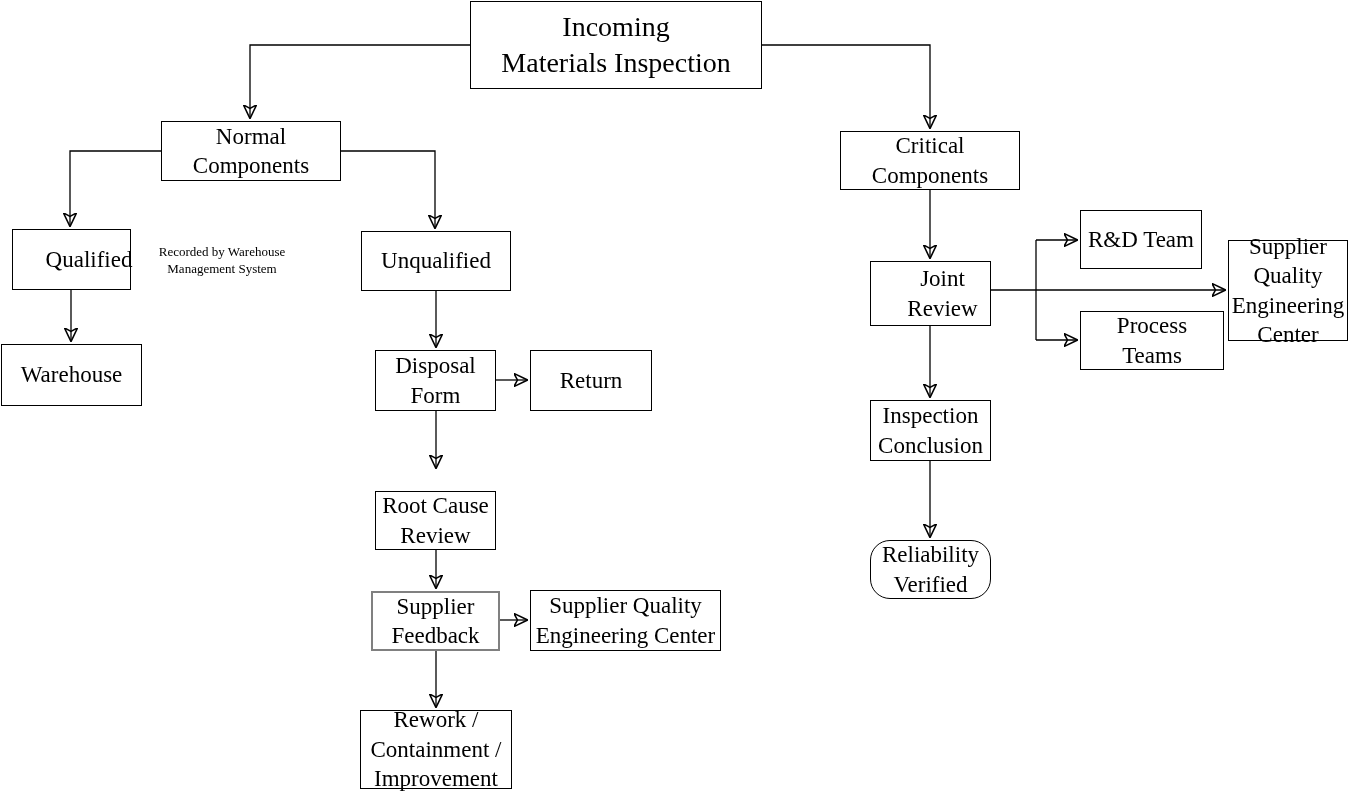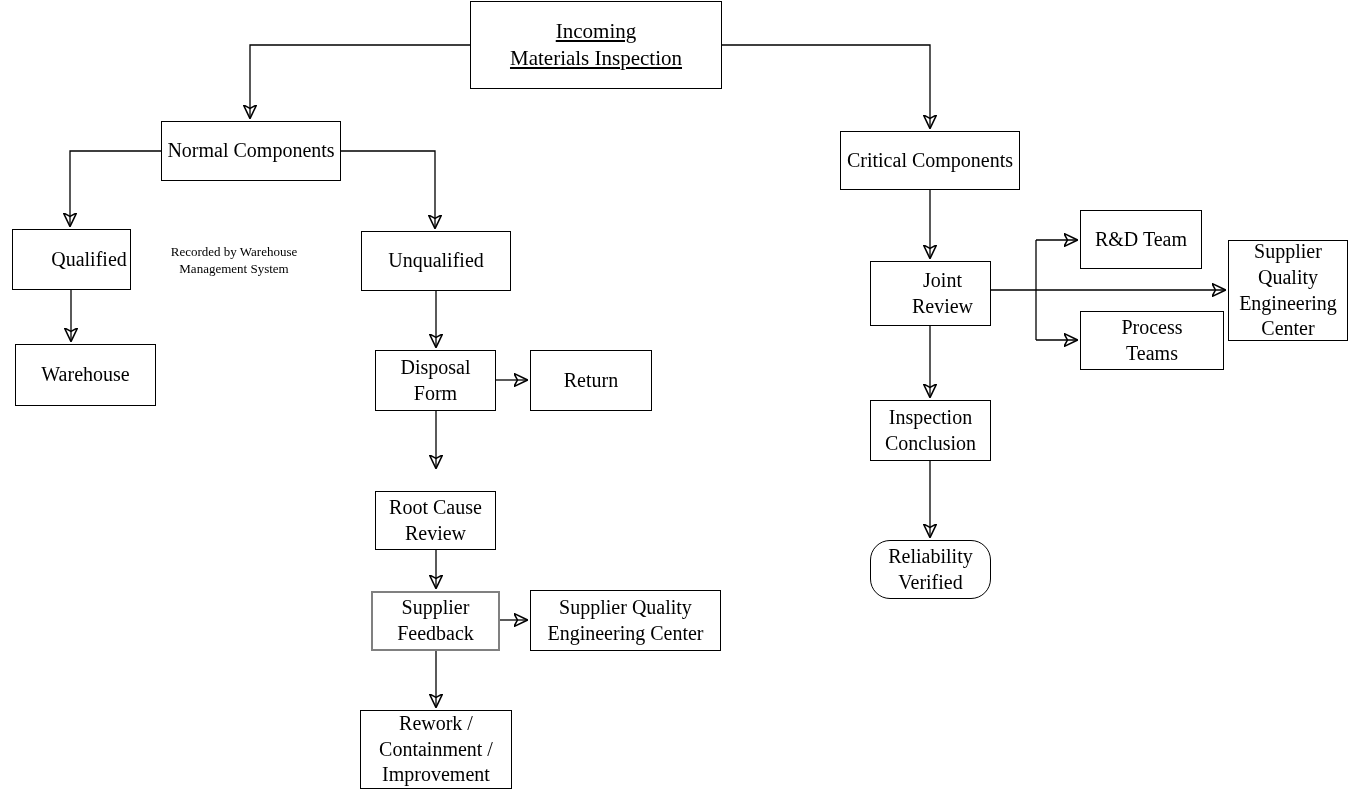--- a/index.html
+++ b/index.html
@@ -25,42 +25,41 @@
   }
   .node {
     position: absolute;
     box-sizing: border-box;
     border: 1px solid #000000;
     background: #ffffff;
     display: flex;
     align-items: center;
     justify-content: center;
     text-align: center;
-    font-size: 20px;
+    font-size: 23px;
     line-height: 1.28;
     white-space: pre-line;
     z-index: 1;
   }
   .node.selected {
     border: 2px solid #808080;
   }
   .annotation {
     position: absolute;
     text-align: center;
     font-size: 13px;
     line-height: 1.3;
     white-space: pre-line;
     z-index: 1;
-    margin-left: 12px;
   }
   
-  .n-incoming      { left: 470px; top: 1px;   width: 252px; height: 88px; font-size: 21px; text-decoration: underline; }
+  .n-incoming      { left: 470px; top: 1px;   width: 292px; height: 88px; font-size: 28px; }
   .n-normal        { left: 161px; top: 121px; width: 180px; height: 60px; }
   .n-qualified     { left: 12px;  top: 229px; width: 119px; height: 61px; padding-left: 35px; }
-  .n-warehouse     { left: 15px;   top: 344px; width: 141px; height: 62px; }
+  .n-warehouse     { left: 1px;   top: 344px; width: 141px; height: 62px; }
   .n-unqualified   { left: 361px; top: 231px; width: 150px; height: 60px; }
   .n-disposal      { left: 375px; top: 350px; width: 121px; height: 61px; }
   .n-return        { left: 530px; top: 350px; width: 122px; height: 61px; text-align: center; }
   .n-rootcause     { left: 375px; top: 471px; width: 121px; height: 59px; margin-top: 20px; }
   .n-supfeedback   { left: 371px; top: 591px; width: 129px; height: 60px; }
   .n-sqec-left     { left: 530px; top: 590px; width: 191px; height: 61px; }
   .n-rework        { left: 360px; top: 710px; width: 152px; height: 79px; }
   .n-critical      { left: 840px; top: 131px; width: 180px; height: 59px; }
   .n-jointreview   { left: 870px; top: 261px; width: 121px; height: 65px; padding-left: 24px; }
   .n-rdteam        { left: 1080px; top: 210px; width: 122px; height: 59px; }

